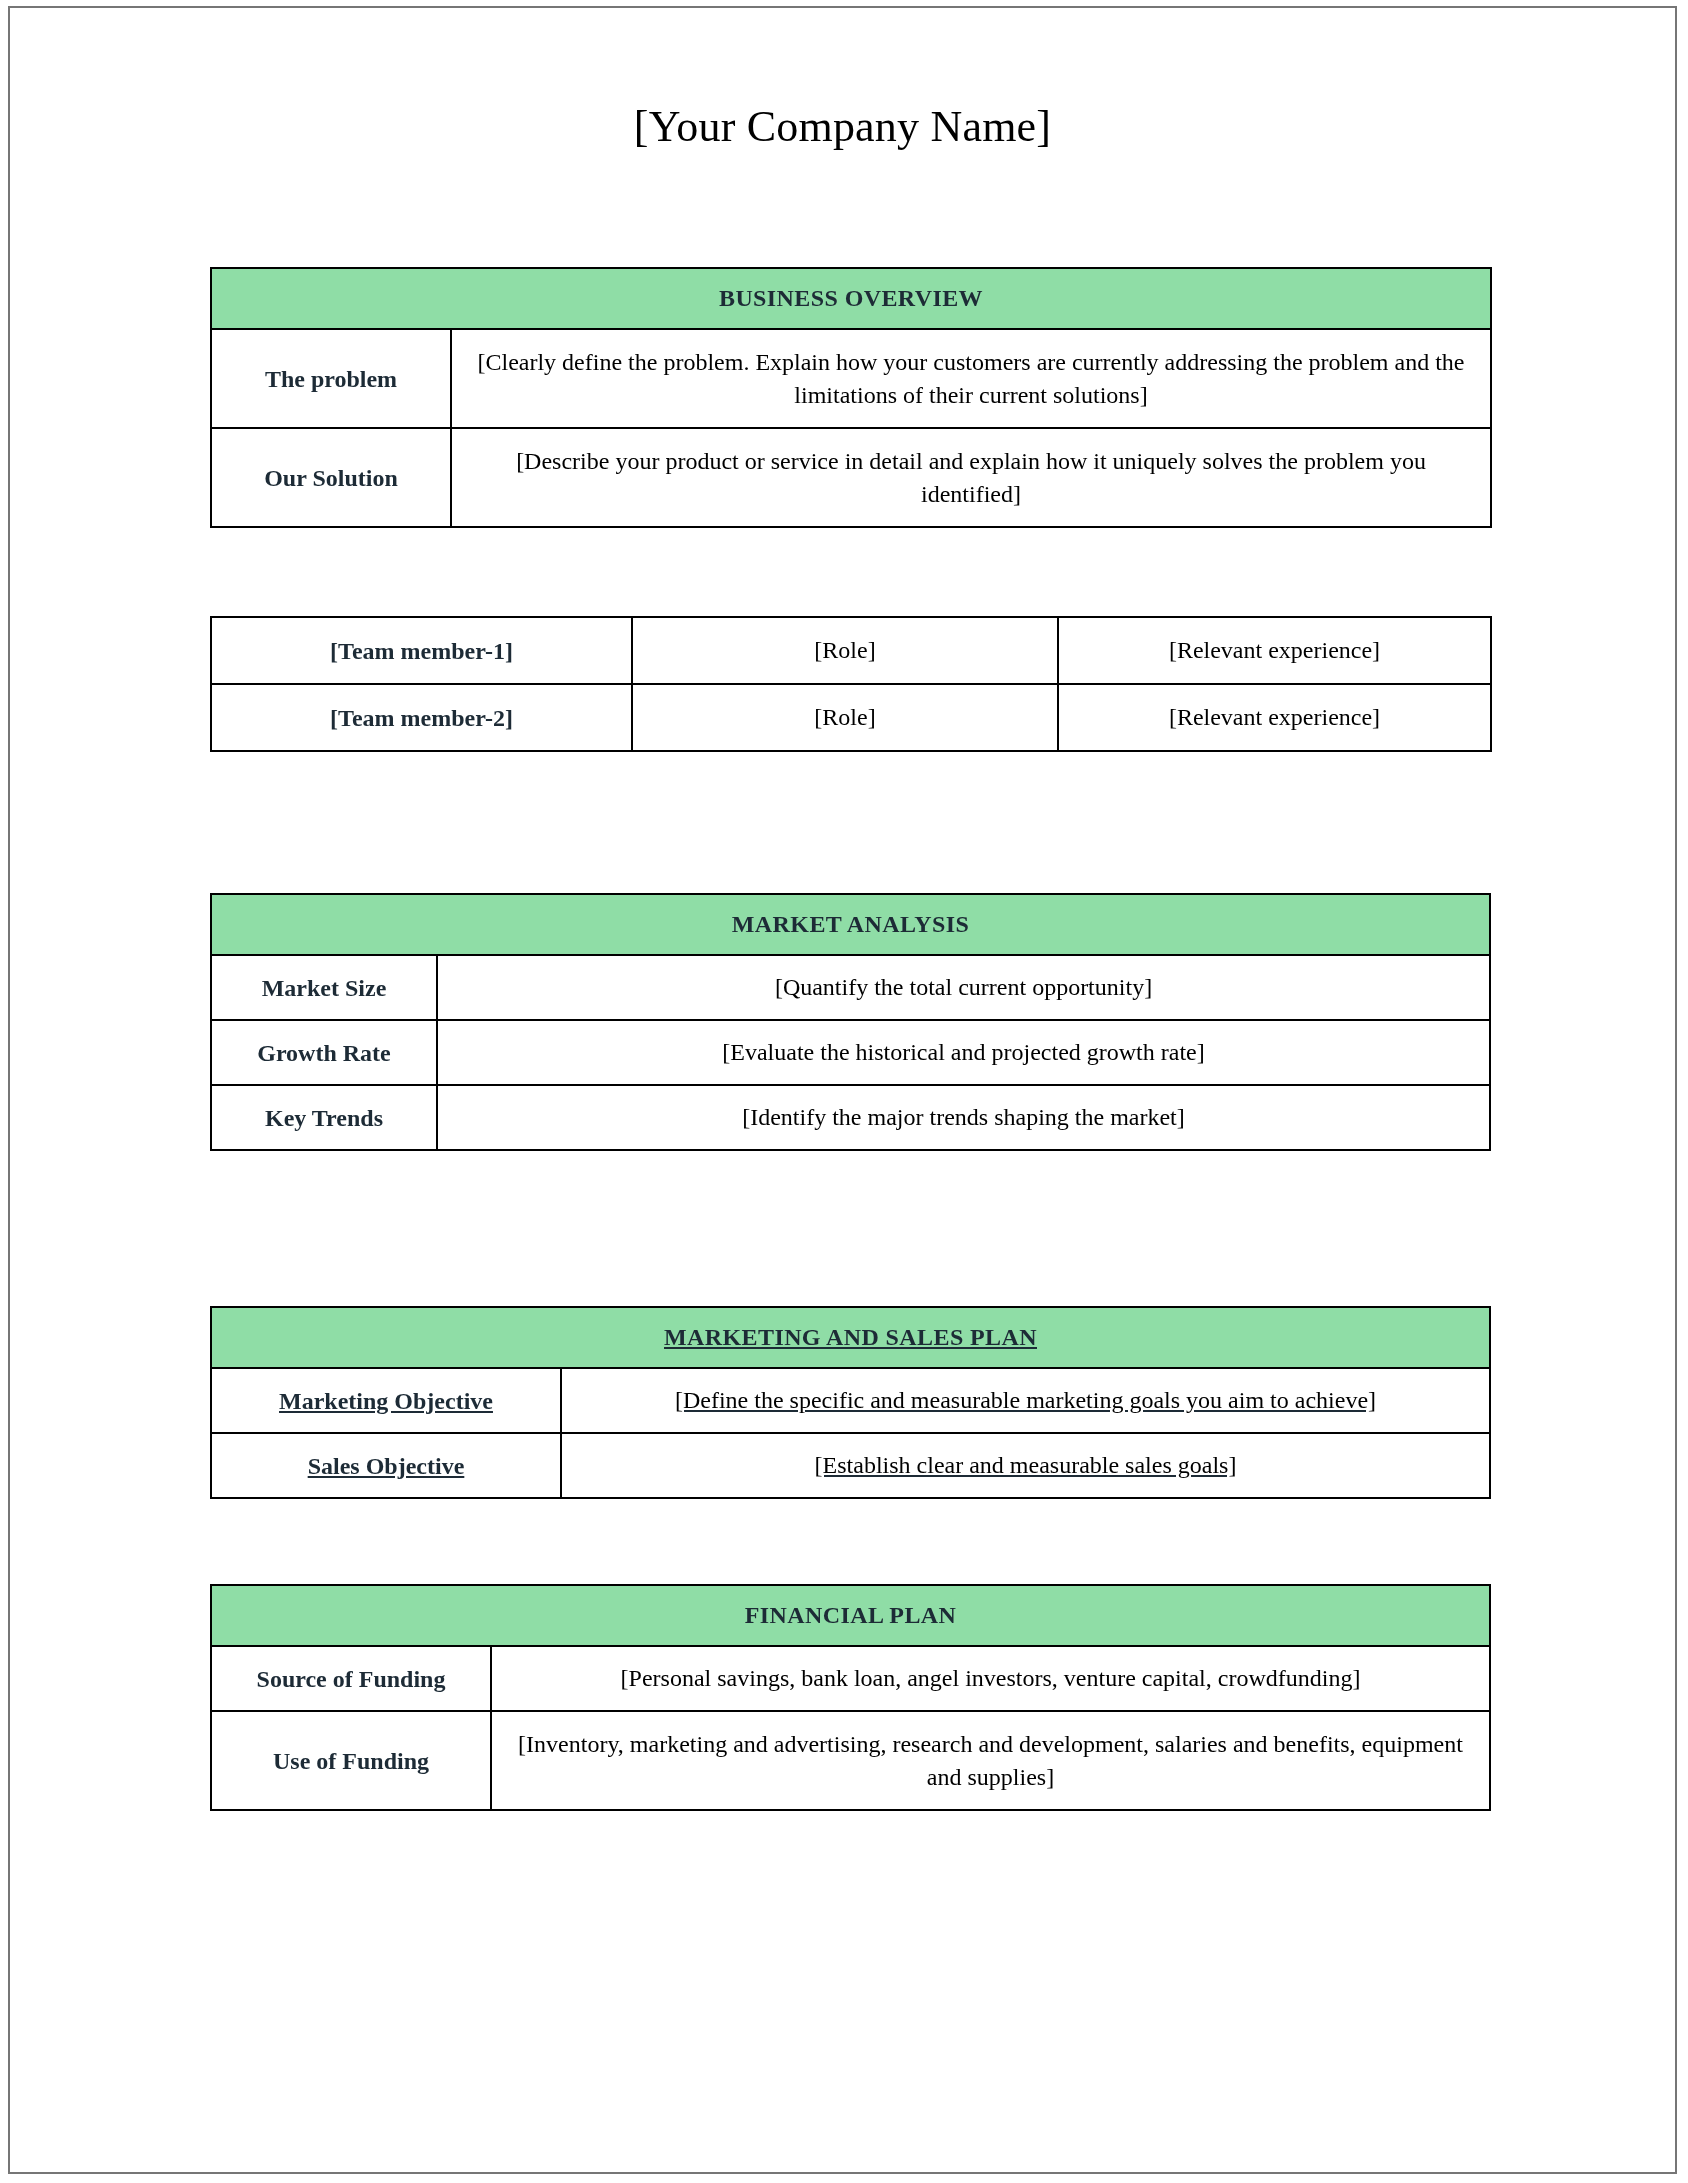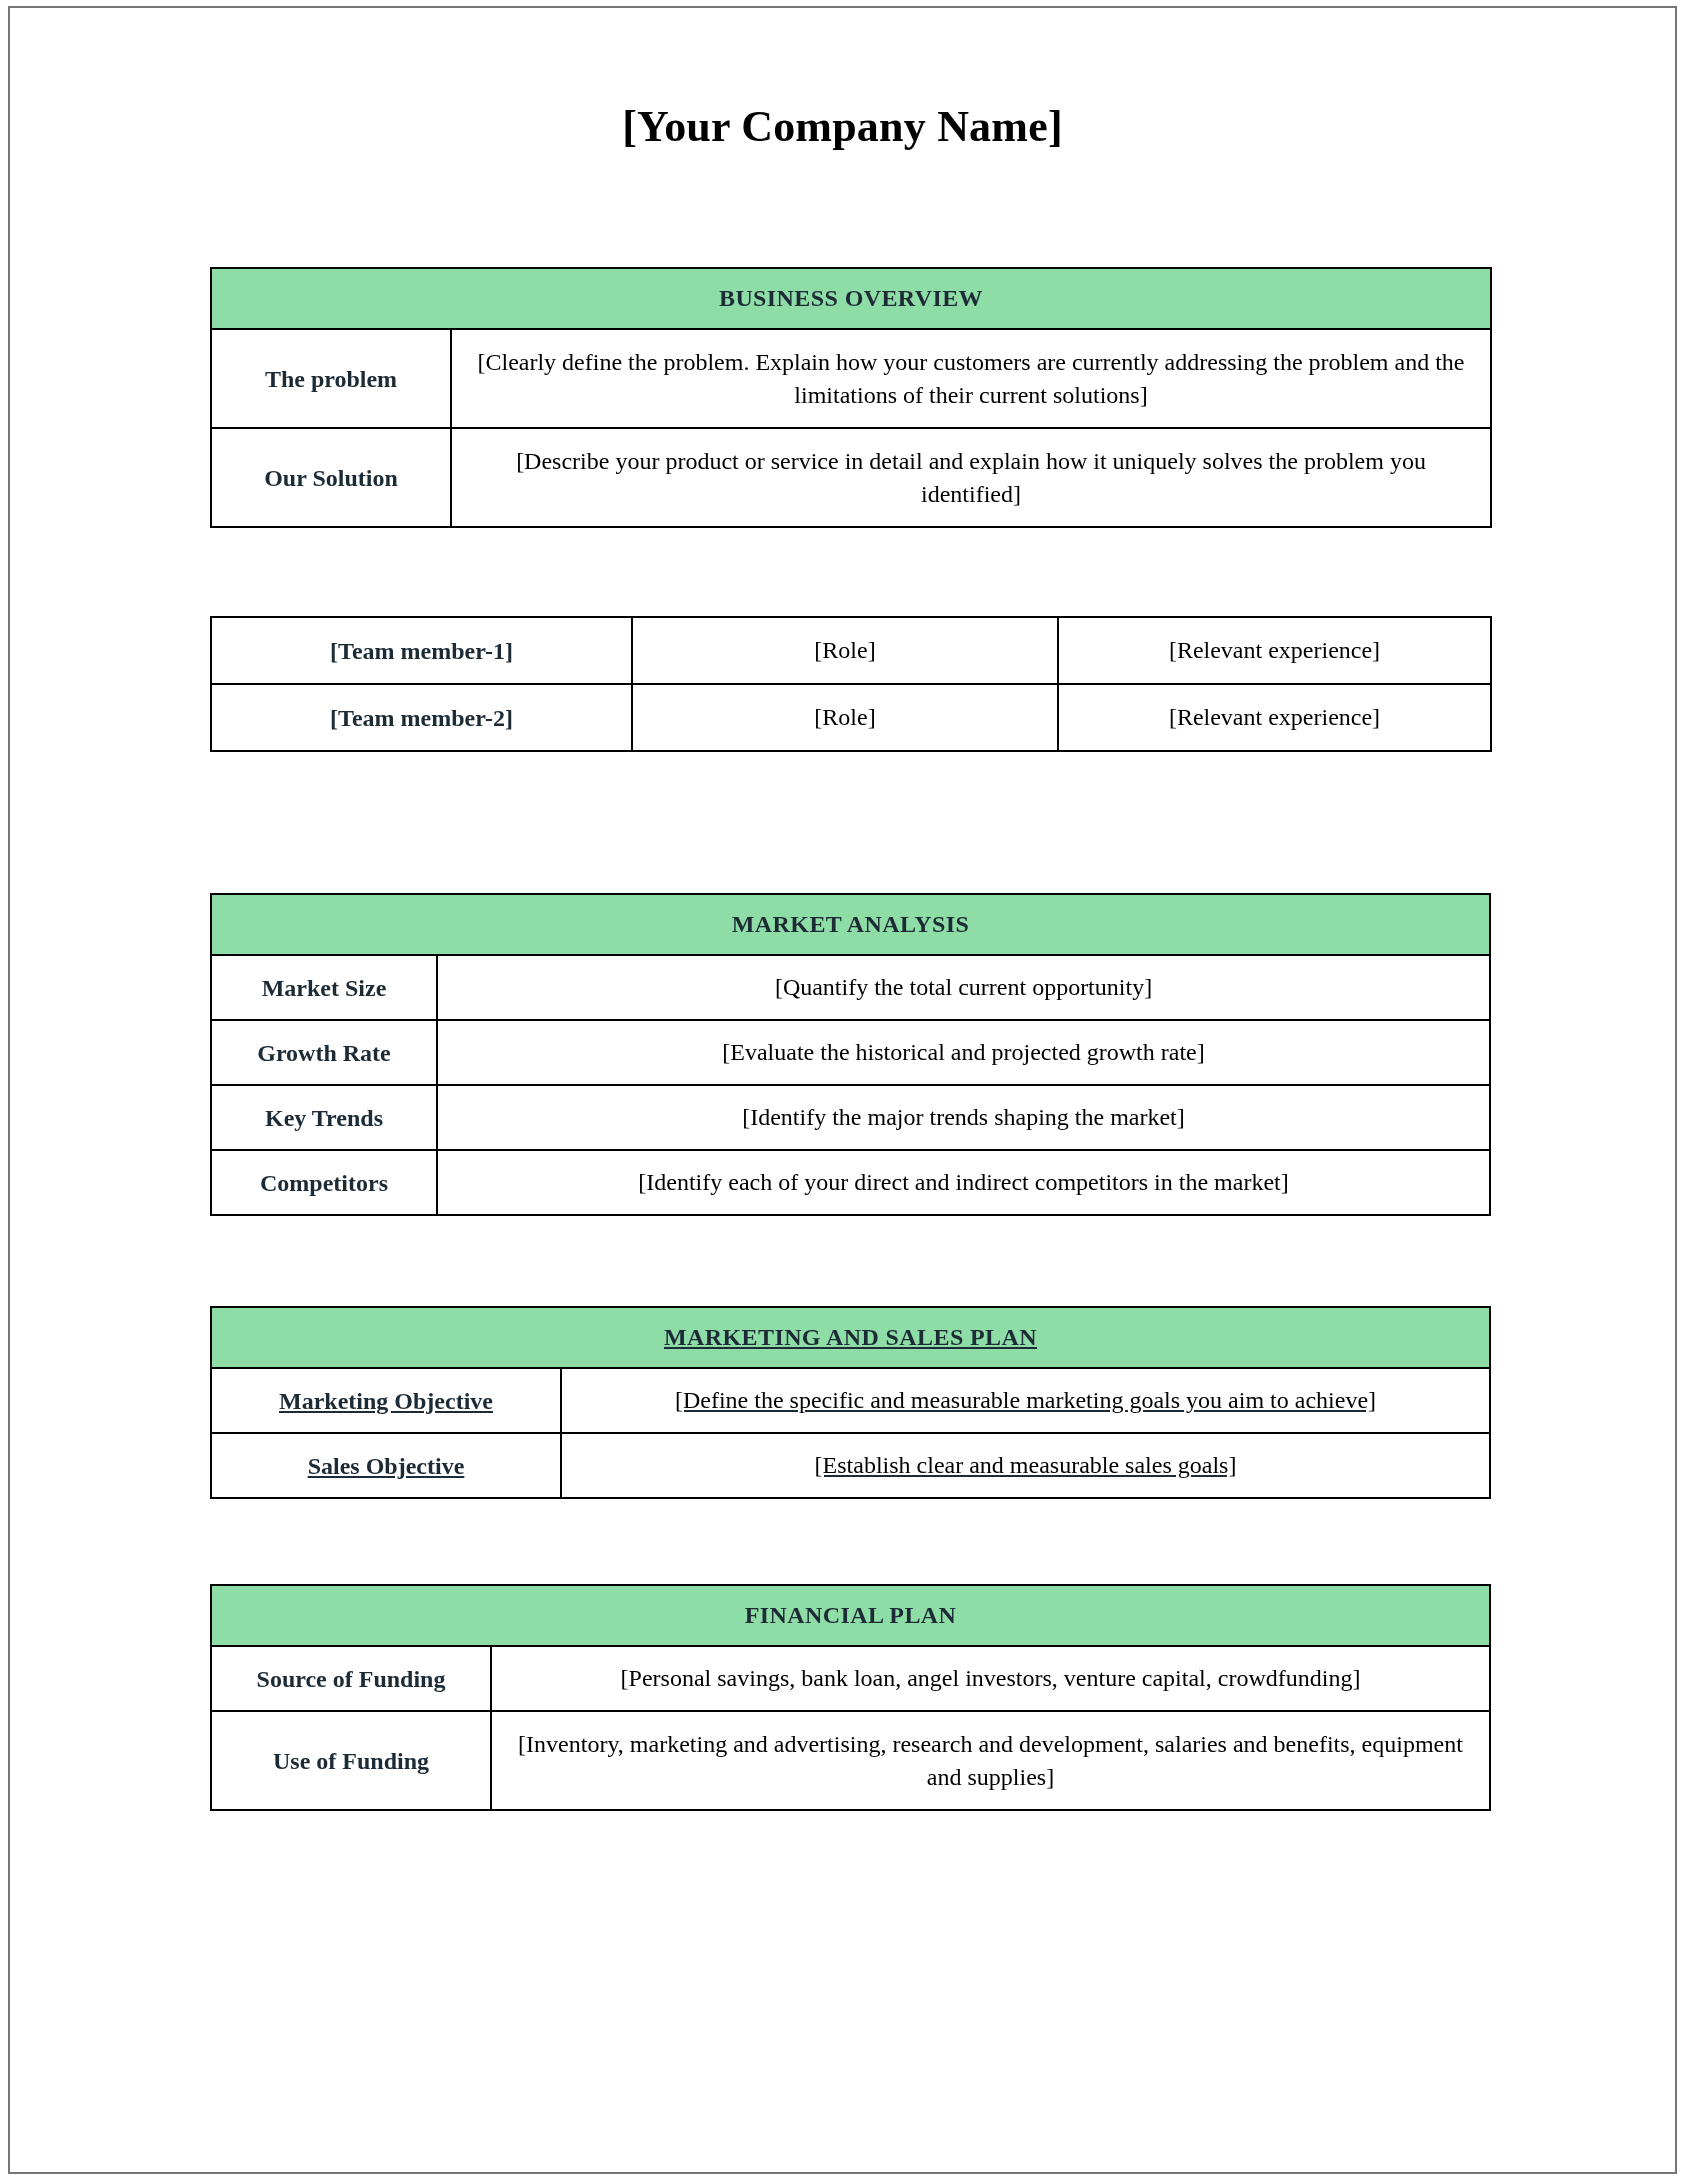--- a/index.html
+++ b/index.html
@@ -33,21 +33,21 @@
   }
 
   
   .doc-title {
     position: absolute;
     left: 0;
     right: 0;
     top: 95px;
     text-align: center;
     font-size: 44px;
-    font-weight: bold;
+    font-weight: normal;
     color: #000000;
     letter-spacing: 0.2px;
     line-height: 1.1;
   }
 
   
   .tbl {
     position: absolute;
     left: 200px;
     width: 1279px;
@@ -180,24 +180,20 @@
         <td class="val">[Quantify the total current opportunity]</td>
       </tr>
       <tr class="row-sm">
         <td class="lbl">Growth Rate</td>
         <td class="val">[Evaluate the historical and projected growth rate]</td>
       </tr>
       <tr class="row-sm">
         <td class="lbl">Key Trends</td>
         <td class="val">[Identify the major trends shaping the market]</td>
       </tr>
-      <tr class="row-sm">
-        <td class="lbl">Competitors</td>
-        <td class="val">[Identify each of your direct and indirect competitors in the market]</td>
-      </tr>
     </tbody>
   </table>
 
   <table class="tbl" id="tbl-marketing">
     <colgroup>
           <col class="c1">
           <col class="c2">
         </colgroup>
     <tbody>
       <tr>

